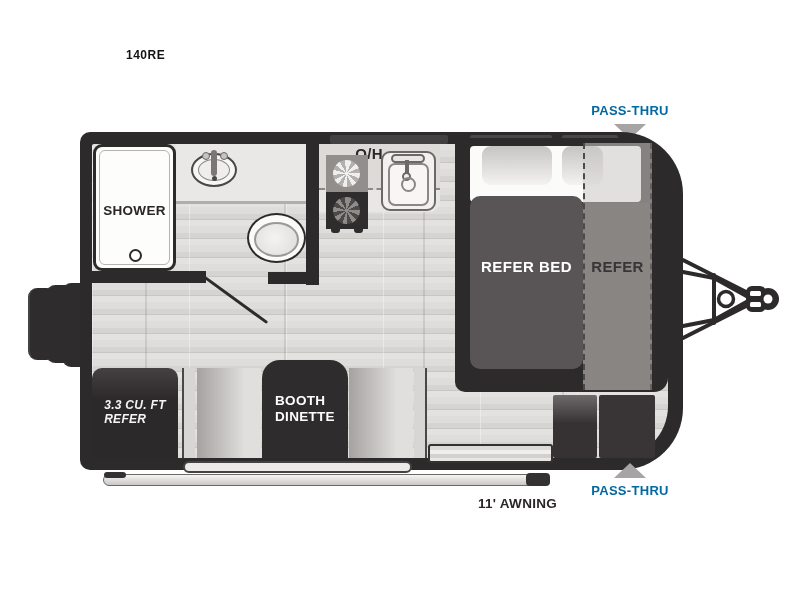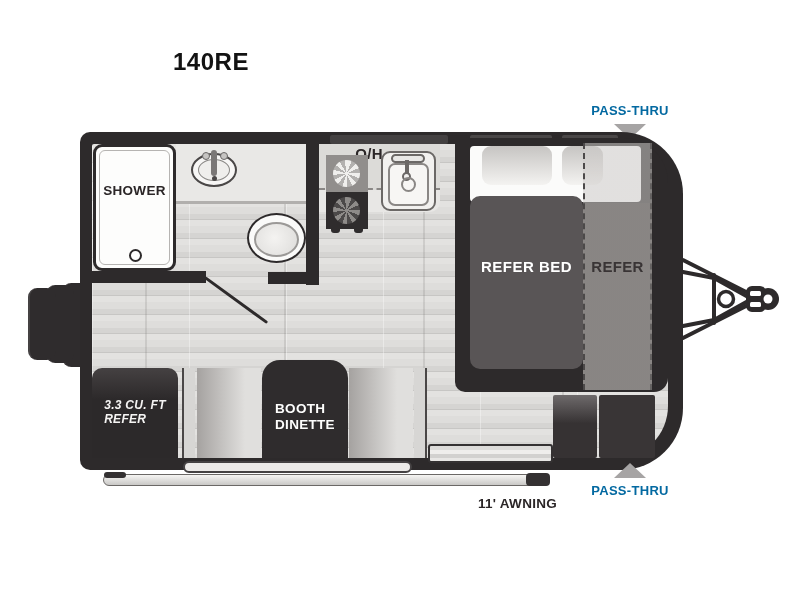--- a/index.html
+++ b/index.html
@@ -17,21 +17,21 @@
          background-image:
            repeating-linear-gradient(90deg, rgba(255,255,255,.35) 0 1px, rgba(255,255,255,0) 1px 97px),
            repeating-linear-gradient(90deg, rgba(0,0,0,0) 0 53px, rgba(110,108,106,.18) 53px 55px, rgba(0,0,0,0) 55px 139px),
            repeating-linear-gradient(180deg,#e3e2e0 0 6px,#dedddb 6px 13px,#d5d4d2 13px 18px,#c7c6c4 18px 19px);}
   .window{height:9px;top:135px;background:#4a4747;border-radius:2px;}
 
   
   .shower{left:93px;top:144px;width:83px;height:127px;background:#fdfdfc;
           border:3px solid #2d2a2b;border-radius:9px;box-sizing:border-box;}
   .shower-inner{left:3px;top:3px;right:3px;bottom:3px;border:1px solid #b6b4b2;border-radius:6px;}
-  .shower-label{left:0;top:36px;width:100%;font-size:13.5px;}
+  .shower-label{left:0;top:56px;width:100%;font-size:13.5px;}
   .drain{left:33px;top:102px;width:9px;height:9px;border:2.5px solid #2d2a2b;border-radius:50%;background:#fff;}
   .vanity{left:176px;top:144px;width:130px;height:57px;background:#e9e8e6;border-bottom:3px solid #b1afad;}
   .bsink{left:191px;top:153px;width:46px;height:34px;border:2.5px solid #4a4747;border-radius:50%;
          background:#f7f6f5;box-sizing:border-box;}
   .bsink-in{left:198px;top:159px;width:32px;height:22px;border:1.5px solid #8a8886;border-radius:50%;
             background:#efeeec;box-sizing:border-box;}
   .bfaucet{left:211px;top:150px;width:6px;height:26px;background:#7a7776;border-radius:3px;}
   .bknob{width:6px;height:6px;border:1px solid #6a6867;background:#c6c4c2;border-radius:50%;}
   .bdrain{left:212px;top:176px;width:5px;height:5px;background:#4a4747;border-radius:50%;}
   .toilet{left:247px;top:213px;width:59px;height:50px;border:2.5px solid #2d2a2b;border-radius:50%;
@@ -79,21 +79,21 @@
   .qb-label{left:470px;top:258px;width:113px;font-size:15px;color:#fff;letter-spacing:.5px;}
   .shelf-label{left:583px;top:258px;width:69px;font-size:15px;color:#393435;}
 
   
   .refer{left:92px;top:368px;width:86px;height:90px;border-radius:10px 10px 0 0;
          background:linear-gradient(180deg,#454142,#2c292a 35%);}
   .refer-label{left:92px;top:368px;width:86px;height:90px;font-size:12px;color:#f5f4f3;line-height:1.15;font-style:italic;}
   .endpanel{top:368px;width:13px;height:90px;background:#d7d6d4;box-sizing:border-box;}
   .bench{top:368px;width:64px;height:90px;background:linear-gradient(90deg,#a5a2a0,#e0dfdd 75%);}
   .dtable{left:262px;top:360px;width:86px;height:98px;background:#2f2c2d;border-radius:18px 18px 0 0;}
-  .dtable-label{left:262px;top:360px;width:86px;height:98px;font-size:13.5px;color:#fdfdfc;line-height:1.2;margin-top:8px;}
+  .dtable-label{left:262px;top:360px;width:86px;height:98px;font-size:13.5px;color:#fdfdfc;line-height:1.2;}
   .entry{left:428px;top:444px;width:125px;height:19px;border:2px solid #343132;border-radius:3px;
          box-sizing:border-box;
          background:linear-gradient(180deg,#dcdbd9 0 4px,#efeeec 4px 8px,#d2d1cf 8px 12px,#e8e7e5 12px);}
   .wardrobe{left:553px;top:395px;width:44px;height:63px;border-radius:2px;
             background:linear-gradient(180deg,#6e6a6b,#363233 45%);}
   .closet{left:599px;top:395px;width:56px;height:63px;background:#393536;border-radius:2px;}
   .closet-label{left:599px;top:395px;width:56px;height:63px;font-size:12px;color:#f5f4f3;line-height:1.15;}
 
   
   .bumper{background:#2f2c2d;border-radius:9px;border-left:2px solid #454243;width:26px;}
@@ -101,21 +101,21 @@
             border:2.5px solid #454243;border-radius:7px;box-sizing:border-box;}
   .awning{left:103px;top:474px;width:447px;height:12px;border:1.5px solid #6b6866;border-radius:6px;
           background:linear-gradient(180deg,#f6f5f3,#c9c8c6);box-sizing:border-box;}
   .awn-capL{left:104px;top:472px;width:22px;height:6px;background:#343132;border-radius:3px;}
   .awn-capR{left:526px;top:473px;width:24px;height:13px;background:#343132;border-radius:4px;}
   .tri{width:0;height:0;border-left:16px solid transparent;border-right:16px solid transparent;}
   .tri-down{border-top:15px solid #a6a4a4;}
   .tri-up{border-bottom:15px solid #a6a4a4;}
   .pt-label{width:140px;font-size:13px;color:#0369a1;text-align:center;}
   .awning-label{left:440px;top:496px;width:155px;font-size:13.5px;text-align:center;}
-  .title{left:126px;top:48px;font-size:24px;font-weight:600;color:#131313;letter-spacing:.5px;margin-left:47px;}
+  .title{left:126px;top:48px;font-size:12px;font-weight:600;color:#131313;letter-spacing:.5px;}
 </style>
 </head>
 <body>
 
 <div id="stage">
 
   <div class="abs title lbl">140RE</div>
 
   <div class="abs pt-label lbl" style="left:560px;top:103px;">PASS-THRU</div>
   <div class="abs tri tri-down" style="left:614px;top:124px;"></div>

